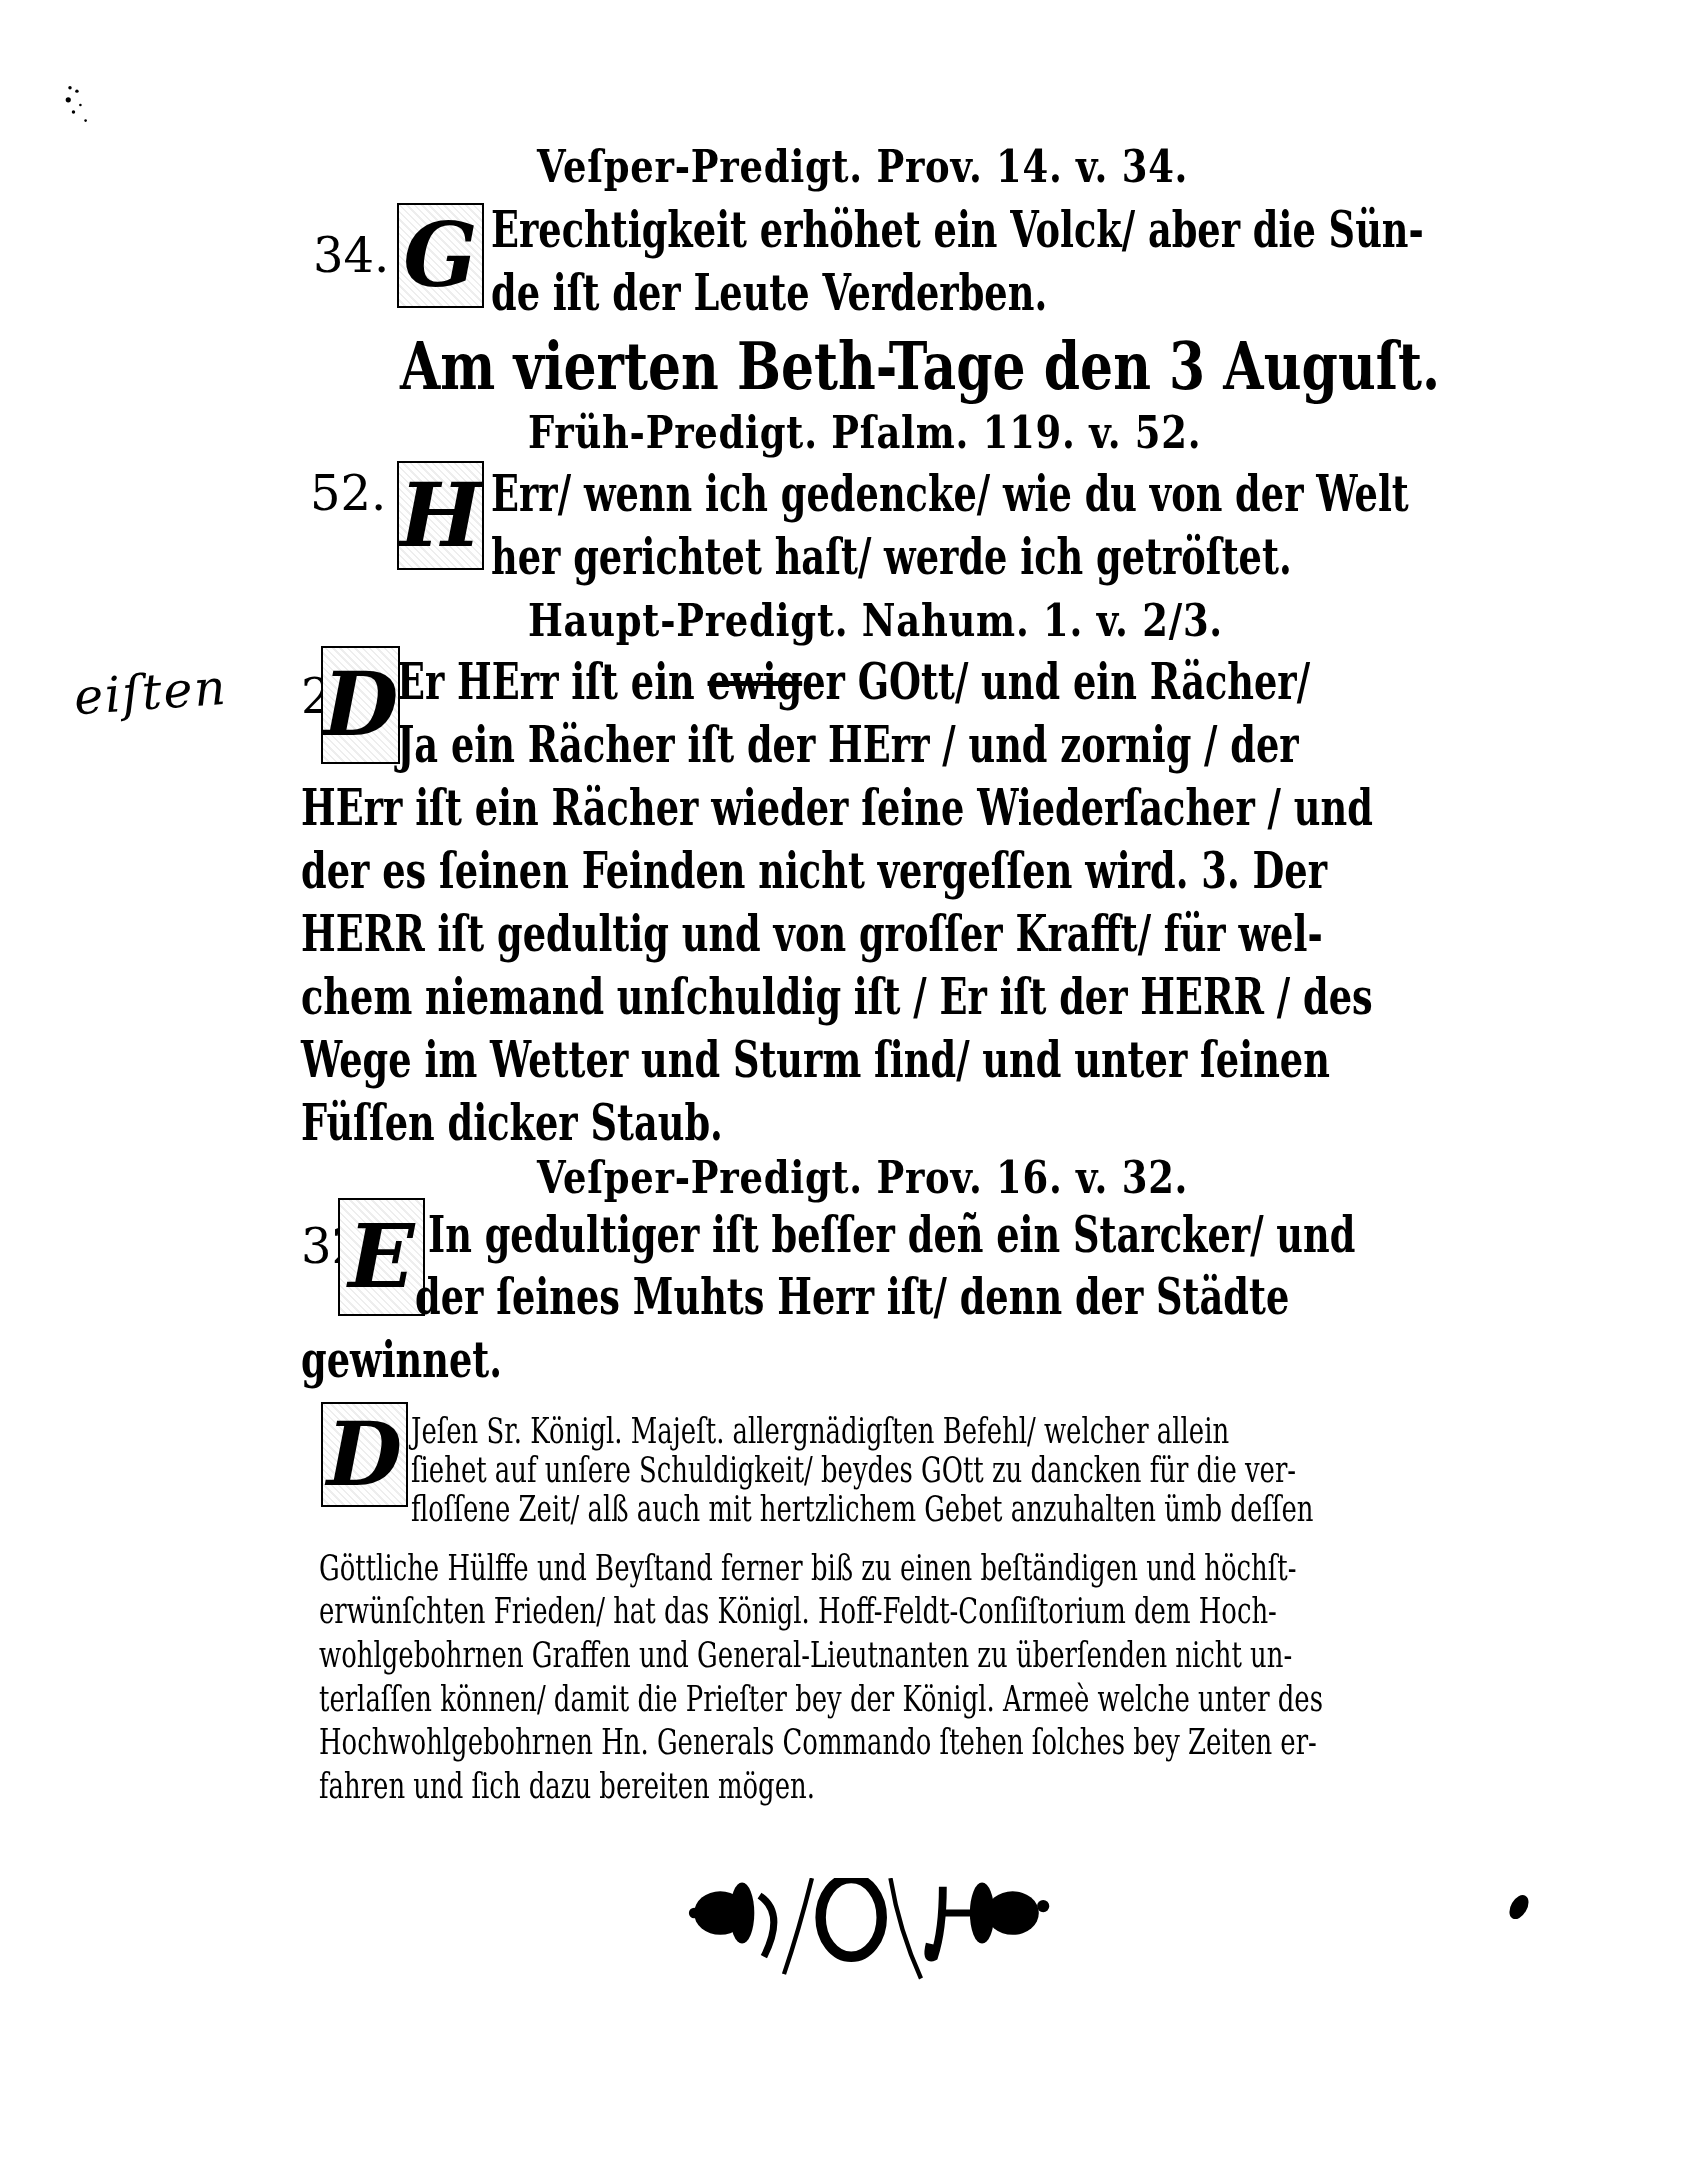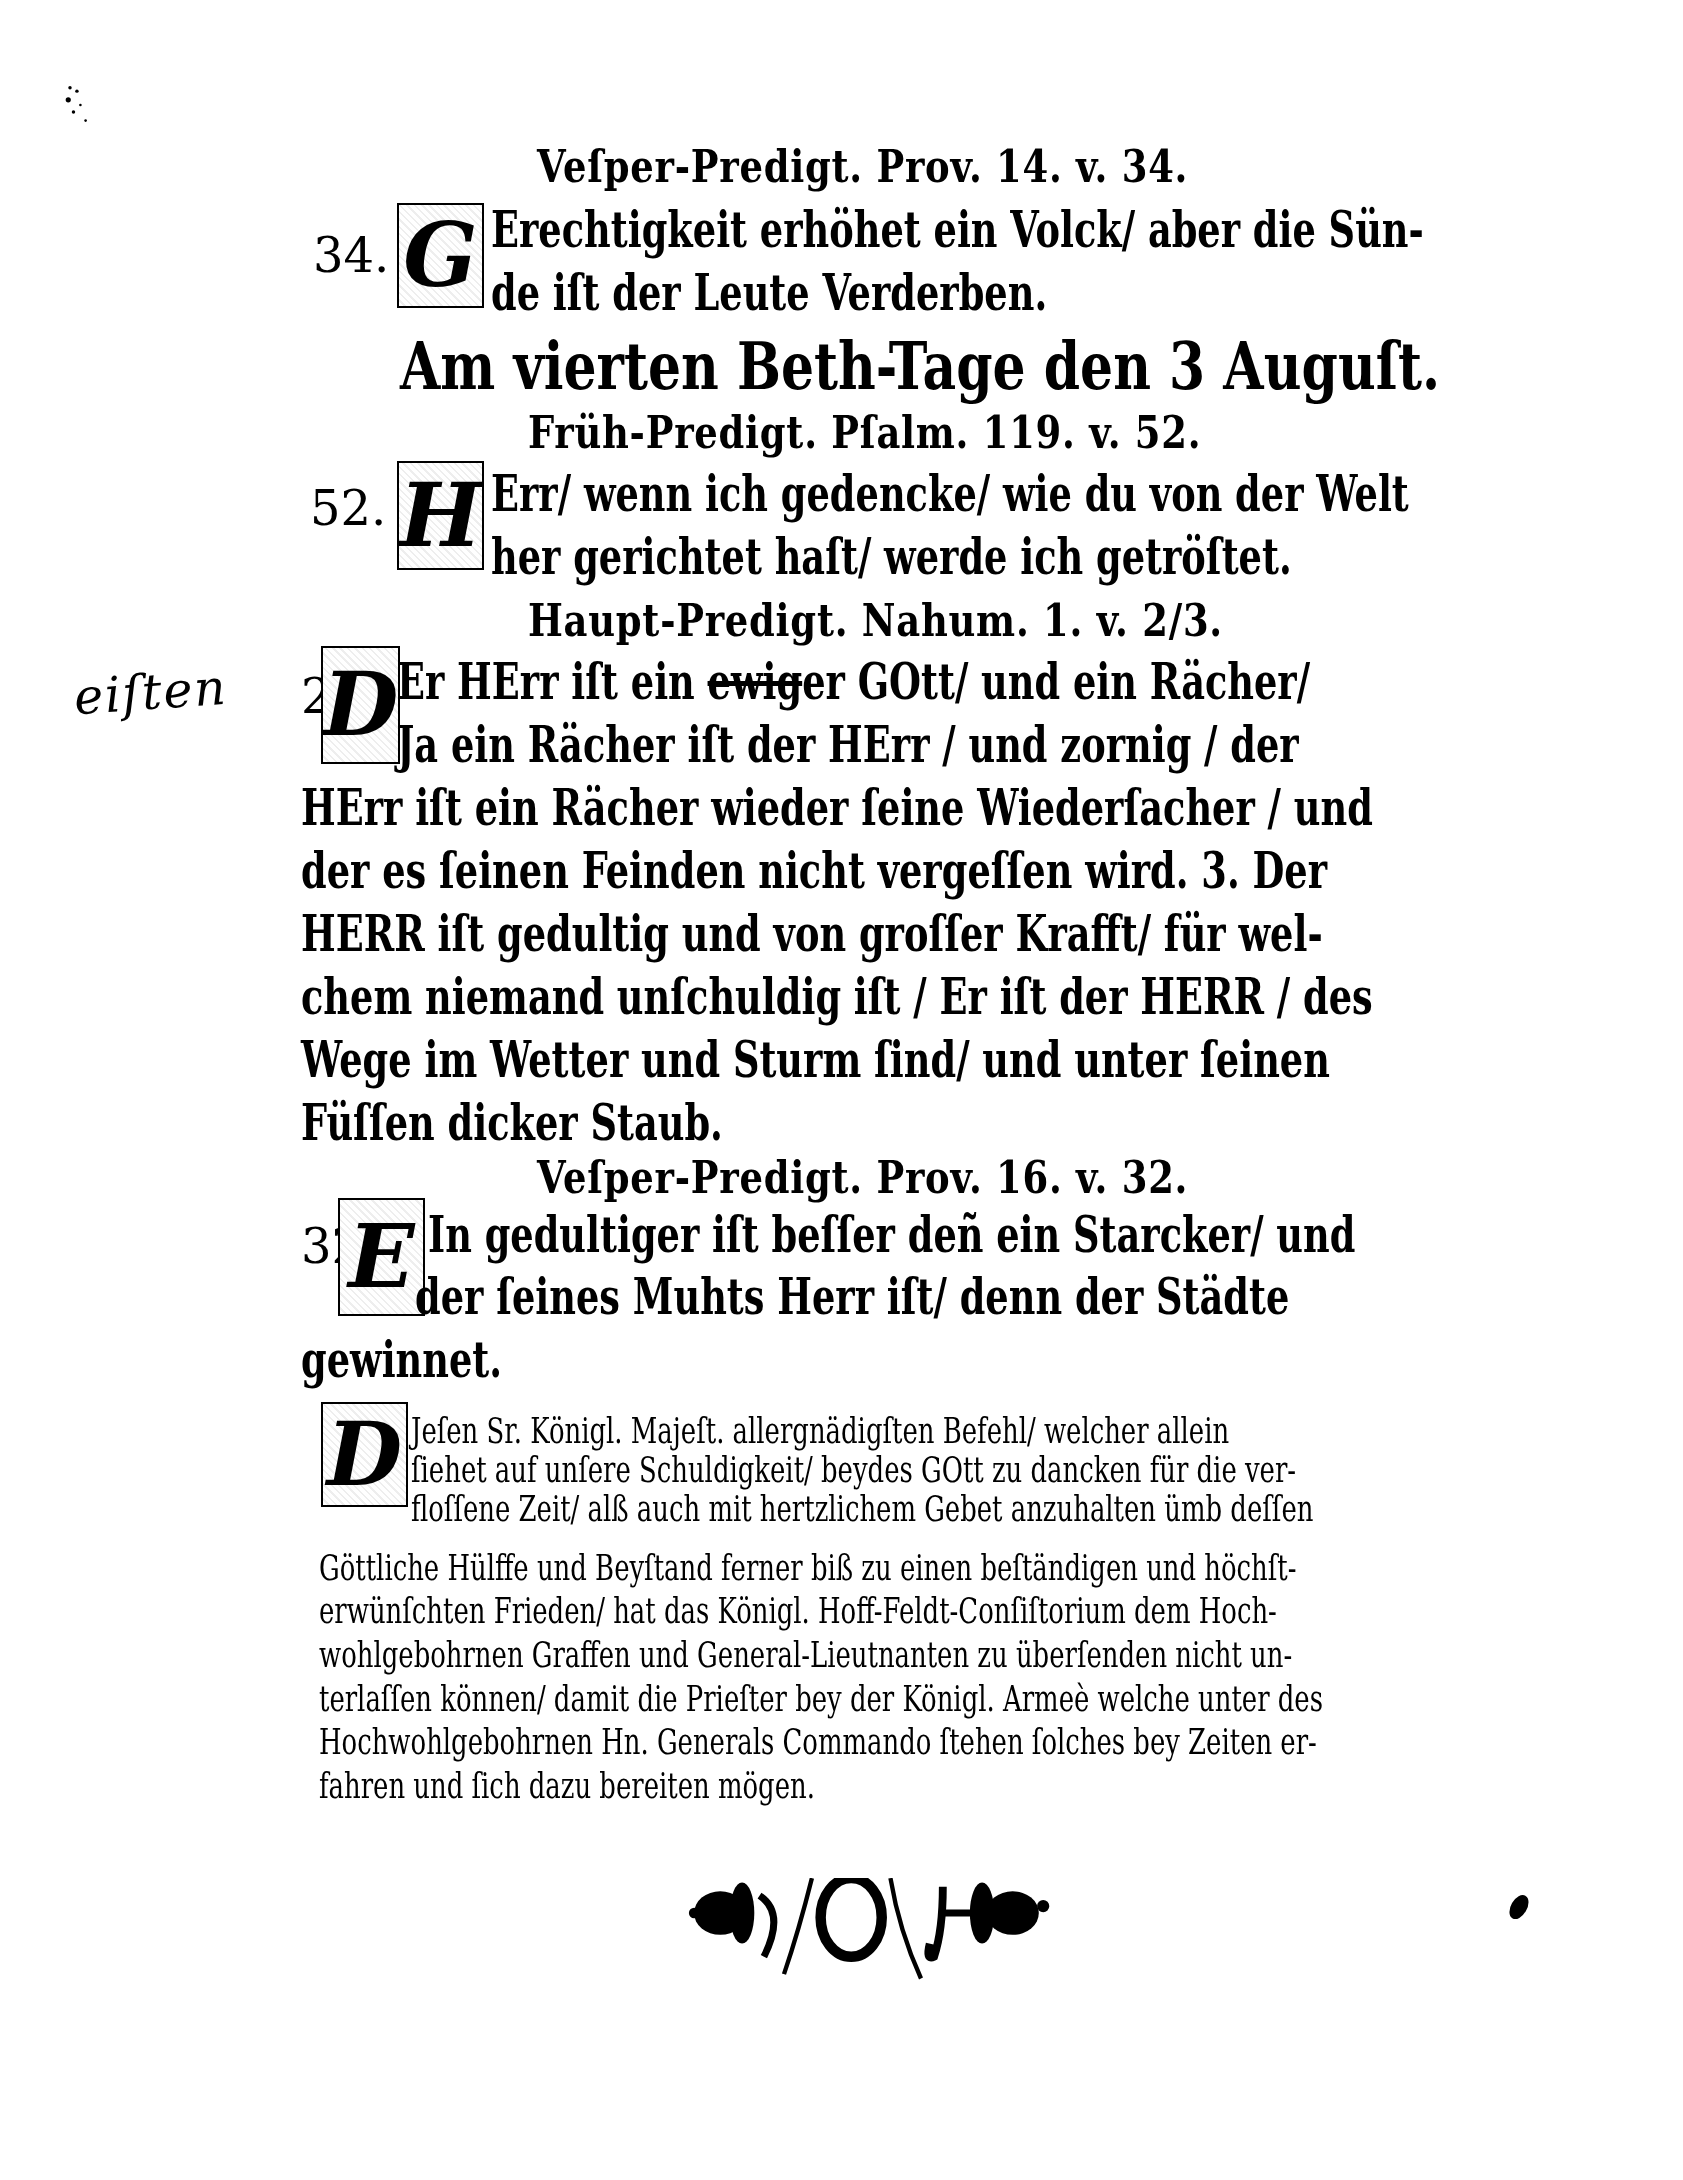--- a/index.html
+++ b/index.html
@@ -35,21 +35,21 @@
 
   <div class="heading" style="left:537px; top:140px;">Veſper-Predigt. Prov. 14. v. 34.</div>
   <div class="verse-no" style="left:313px; top:227px;">34.</div>
   <div class="initial" style="left:397px; top:203px; width:87px; height:105px; font-size:87px; line-height:101px;">G</div>
   <div class="line" style="left:491px; top:199px;">Erechtigkeit erhöhet ein Volck/ aber die Sün-</div>
   <div class="line" style="left:491px; top:262px;">de iſt der Leute Verderben.</div>
 
   <div class="day-heading" style="left:400px; top:328px;">Am vierten Beth-Tage den 3 Auguſt.</div>
 
   <div class="heading" style="left:528px; top:406px;">Früh-Predigt. Pſalm. 119. v. 52.</div>
-  <div class="verse-no" style="left:310px; top:480px;">52.</div>
+  <div class="verse-no" style="left:310px; top:465px;">52.</div>
   <div class="initial" style="left:397px; top:461px; width:87px; height:109px; font-size:87px; line-height:105px;">H</div>
   <div class="line" style="left:491px; top:463px;">Err/ wenn ich gedencke/ wie du von der Welt</div>
   <div class="line" style="left:491px; top:526px;">her gerichtet haſt/ werde ich getröſtet.</div>
 
   <div class="heading" style="left:528px; top:594px;">Haupt-Predigt. Nahum. 1. v. 2/3.</div>
   <div class="verse-no" style="left:301px; top:668px;">2.</div>
   <div class="initial" style="left:321px; top:646px; width:79px; height:118px; font-size:87px; line-height:114px;">D</div>
   <div class="line" style="left:397px; top:651px;">
     <span>Er HErr iſt ein </span><span class="strike">ewig</span><span>er GOtt/ und ein Rächer/</span>
   </div>

